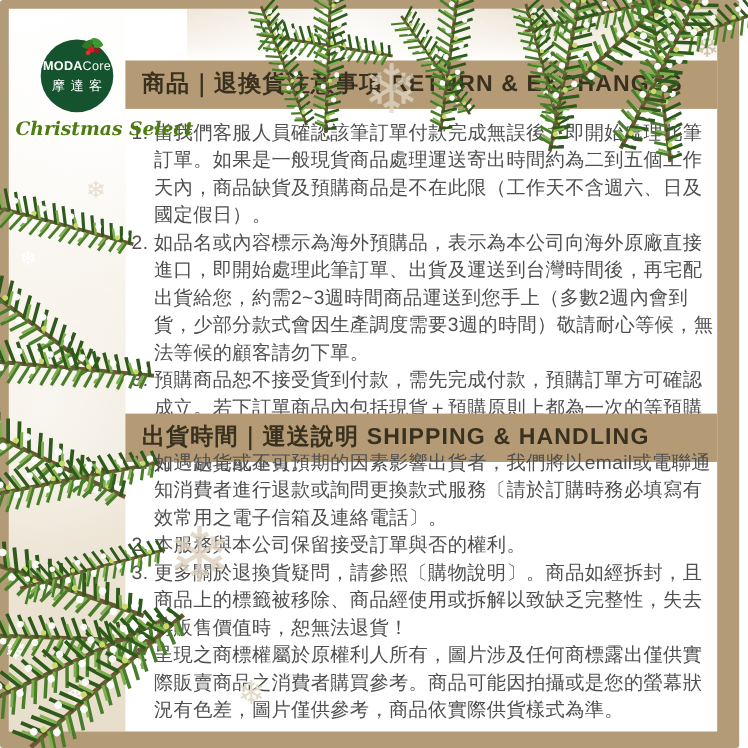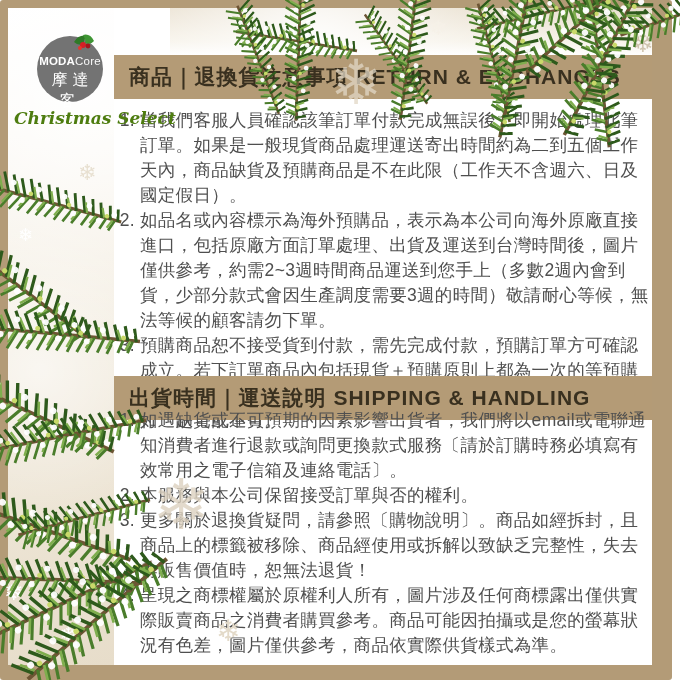--- a/index.html
+++ b/index.html
@@ -25,24 +25,24 @@
        line-height:44px;padding-left:15px;letter-spacing:1px;z-index:2;}
   .bar1{top:55px;} .bar2{top:376px;}
   .list{position:absolute;left:116px;width:534px;z-index:2;color:#4f4f4f;
         font-size:17.5px;line-height:25px;letter-spacing:.3px;}
   .list1{top:108px;} .list2{top:408px;}
   .list ol{margin:0;padding:0 0 0 24px;}
   .list li{margin:0;padding:0;}
   
   .logo-block{position:absolute;left:14px;top:36px;width:112px;text-align:center;z-index:4;}
   .logo-circle{position:relative;width:66px;height:66px;margin:0 auto;border-radius:50%;
-               background:#737373;color:#ffffff;}
+               background:#14532d;color:#ffffff;}
   .logo-en{position:absolute;top:19px;left:0;width:100%;font-size:11.5px;letter-spacing:.2px;}
   .logo-en b{font-weight:bold;} .logo-en span{font-weight:normal;opacity:.95;}
-  .logo-zh{position:absolute;top:34px;left:0;width:100%;font-size:16px;
+  .logo-zh{position:absolute;top:34px;left:0;width:100%;font-size:12px;
            letter-spacing:5px;text-indent:5px;font-family:Liberation Serif, serif;}
   .holly{position:absolute;top:-4px;right:6px;z-index:5;}
   .tagline{margin-top:6px;font-family:"DejaVu Serif",serif;font-style:italic;font-weight:bold;
            font-size:17px;color:#4d7c0f;white-space:nowrap;}
   
   .deco{position:absolute;left:0;top:0;z-index:3;pointer-events:none;}
   .flake{position:absolute;z-index:3;pointer-events:none;line-height:1;}
 </style>
 </head>
 <body>
@@ -112,21 +112,21 @@
         <circle cx="9" cy="16" r="2" fill="#e8352c"></circle>
       </svg>
     </div>
     <div class="tagline">Christmas Select</div>
   </div>
 
   <div class="bar bar1">商品｜退換貨注意事項 RETURN &amp; EXCHANGES</div>
   <div class="list list1">
     <ol>
         <li>當我們客服人員確認該筆訂單付款完成無誤後，即開始處理此筆訂單。如果是一般現貨商品處理運送寄出時間約為二到五個工作天內，商品缺貨及預購商品是不在此限（工作天不含週六、日及國定假日）。</li>
-        <li>如品名或內容標示為海外預購品，表示為本公司向海外原廠直接進口，包括原廠方面訂單處理、出貨及運送到台灣時間後，圖片僅供參考，約需2~3週時間商品運送到您手上（多數2週內會到貨，少部分款式會因生產調度需要3週的時間）敬請耐心等候，無法等候的顧客請勿下單。</li>
+        <li>如品名或內容標示為海外預購品，表示為本公司向海外原廠直接進口，即開始處理此筆訂單、出貨及運送到台灣時間後，再宅配出貨給您，約需2~3週時間商品運送到您手上（多數2週內會到貨，少部分款式會因生產調度需要3週的時間）敬請耐心等候，無法等候的顧客請勿下單。</li>
         <li>預購商品恕不接受貨到付款，需先完成付款，預購訂單方可確認成立。若下訂單商品內包括現貨＋預購原則上都為一次的等預購到貨一起出貨，如果選擇分兩次先出貨現貨部分者，訂購人需多付一趟宅配運費。</li>
       </ol>
   </div>
 
   <div class="bar bar2">出貨時間｜運送說明 SHIPPING &amp; HANDLING</div>
   <div class="list list2">
     <ol>
         <li>如遇缺貨或不可預期的因素影響出貨者，我們將以email或電聯通知消費者進行退款或詢問更換款式服務〔請於訂購時務必填寫有效常用之電子信箱及連絡電話〕。</li>
         <li>本服務與本公司保留接受訂單與否的權利。</li>
         <li>更多關於退換貨疑問，請參照〔購物說明〕。商品如經拆封，且商品上的標籤被移除、商品經使用或拆解以致缺乏完整性，失去再販售價值時，恕無法退貨！</li>

